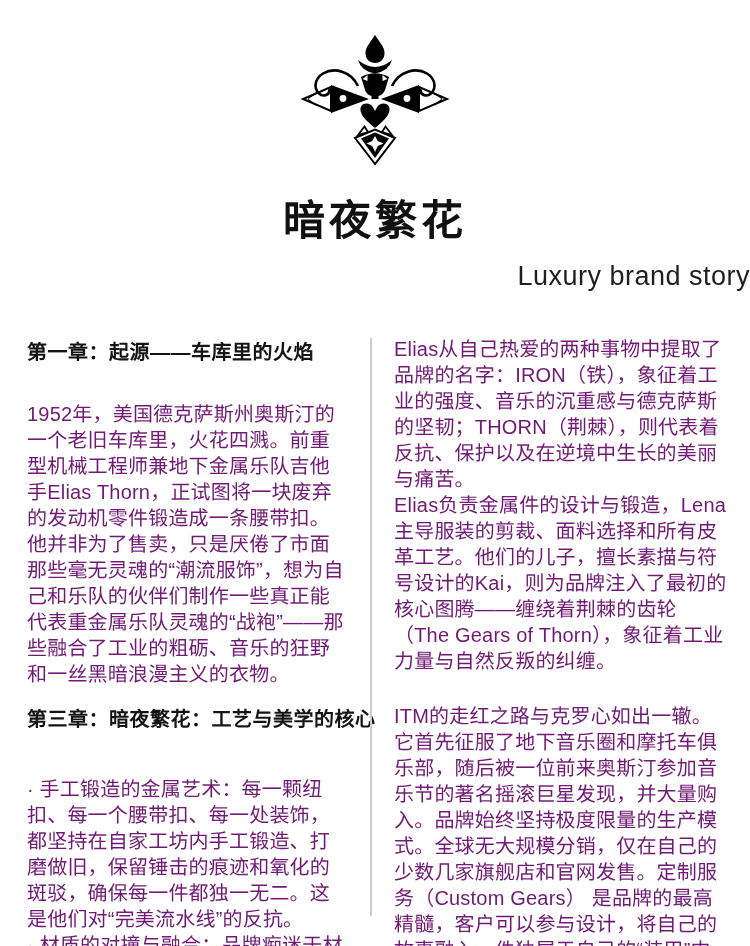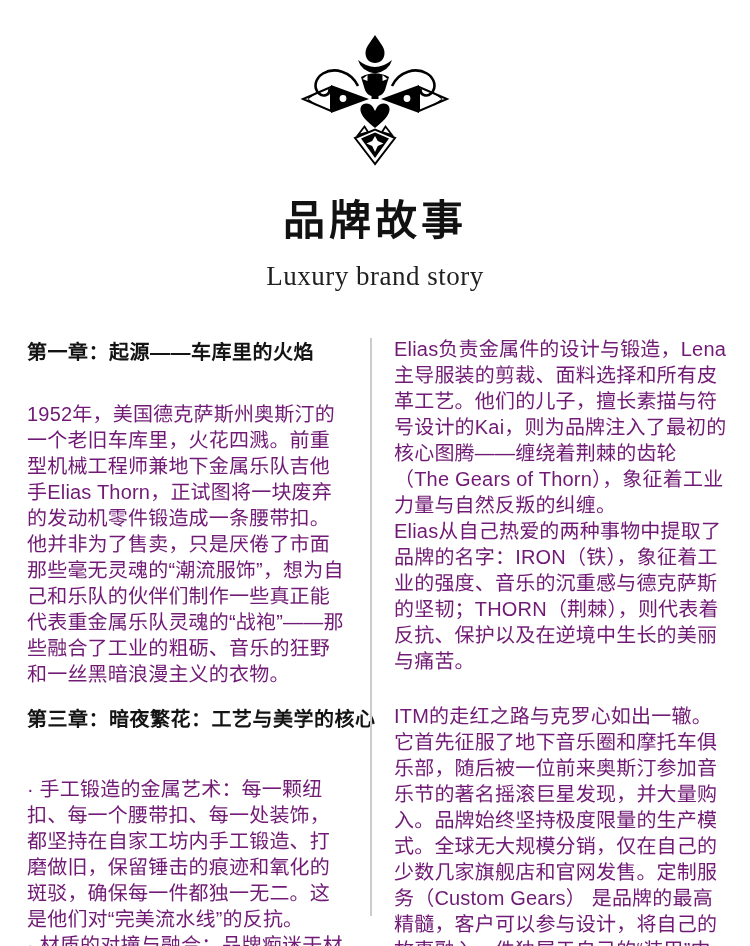--- a/index.html
+++ b/index.html
@@ -19,26 +19,25 @@
   .page-title {
     margin-top: 16px;
     text-align: center;
     font-size: 42px;
     font-weight: 700;
     letter-spacing: 4px;
     color: #111111;
   }
   .page-subtitle {
     margin-top: 14px;
-    text-align: center;
+    text-align: right;
     font-size: 27px;
     font-weight: 400;
     letter-spacing: 0.5px;
     color: #1f1f1f;
-    font-family: Liberation Serif, serif;
   }
 
   .content {
     position: relative;
     margin-top: 44px;
     padding: 0 19px 0 27px;
     display: grid;
     grid-template-columns: 322px 337px;
     column-gap: 45px;
     row-gap: 16px;
@@ -107,35 +106,35 @@
       <polygon points="97,101 90.5,92.5 87,98" fill="#fff" stroke="#000" stroke-width="1.8"></polygon>
 
       <path d="M80,130 L60,104 L80,95.5 L100,104 Z" fill="#fff" stroke="#000" stroke-width="2"></path>
 
       <path d="M80,124 L66,104.5 L80,98.5 L94,104.5 Z" fill="#000"></path>
 
       <polygon points="80,102 82.8,107 88.5,109.5 82.8,112 80,118 77.2,112 71.5,109.5 77.2,107" fill="#fff"></polygon>
     </svg>
   </div>
 
-  <h1 class="page-title">品牌故事</h1>
+  <h1 class="page-title">暗夜繁花</h1>
   <div class="page-subtitle">Luxury brand story</div>
 </header>
 
 <main class="content">
   <div class="col-divider"></div>
 
   <section class="section">
     <h2>第一章：起源——车库里的火焰</h2>
     <p>1952年，美国德克萨斯州奥斯汀的一个老旧车库里，火花四溅。前重型机械工程师兼地下金属乐队吉他手Elias Thorn，正试图将一块废弃的发动机零件锻造成一条腰带扣。他并非为了售卖，只是厌倦了市面那些毫无灵魂的“潮流服饰”，想为自己和乐队的伙伴们制作一些真正能代表重金属乐队灵魂的“战袍”——那些融合了工业的粗砺、音乐的狂野和一丝黑暗浪漫主义的衣物。</p>
   </section>
 
   <section class="section">
+    <p>Elias从自己热爱的两种事物中提取了品牌的名字：IRON（铁），象征着工业的强度、音乐的沉重感与德克萨斯的坚韧；THORN（荆棘），则代表着反抗、保护以及在逆境中生长的美丽与痛苦。</p>
     <p>Elias负责金属件的设计与锻造，Lena主导服装的剪裁、面料选择和所有皮革工艺。他们的儿子，擅长素描与符号设计的Kai，则为品牌注入了最初的核心图腾——缠绕着荆棘的齿轮（The Gears of Thorn），象征着工业力量与自然反叛的纠缠。</p>
-    <p>Elias从自己热爱的两种事物中提取了品牌的名字：IRON（铁），象征着工业的强度、音乐的沉重感与德克萨斯的坚韧；THORN（荆棘），则代表着反抗、保护以及在逆境中生长的美丽与痛苦。</p>
   </section>
 
   <section class="section row2">
     <h2>第三章：暗夜繁花：工艺与美学的核心</h2>
     <p>· 手工锻造的金属艺术：每一颗纽扣、每一个腰带扣、每一处装饰，都坚持在自家工坊内手工锻造、打磨做旧，保留锤击的痕迹和氧化的斑驳，确保每一件都独一无二。这是他们对“完美流水线”的反抗。</p>
     <p>· 材质的对撞与融合：品牌痴迷于材质的极致运用。厚重且未染色的原色植鞣革会随着使用呈现出主人的痕迹；从各地搜寻来的vintage 牛仔布被重新解构拼接；柔软的真丝与粗硬的金属链条在同一件衣物上共存。这种冲突感正是美学核心。</p>
   </section>
 
   <section class="section row2">
     <p>ITM的走红之路与克罗心如出一辙。它首先征服了地下音乐圈和摩托车俱乐部，随后被一位前来奥斯汀参加音乐节的著名摇滚巨星发现，并大量购入。品牌始终坚持极度限量的生产模式。全球无大规模分销，仅在自己的少数几家旗舰店和官网发售。定制服务（Custom Gears） 是品牌的最高精髓，客户可以参与设计，将自己的故事融入一件独属于自己的“装甲”中。这种极致的稀缺性，反而激发了全球收藏家和潮流爱好者的狂热追逐</p>

